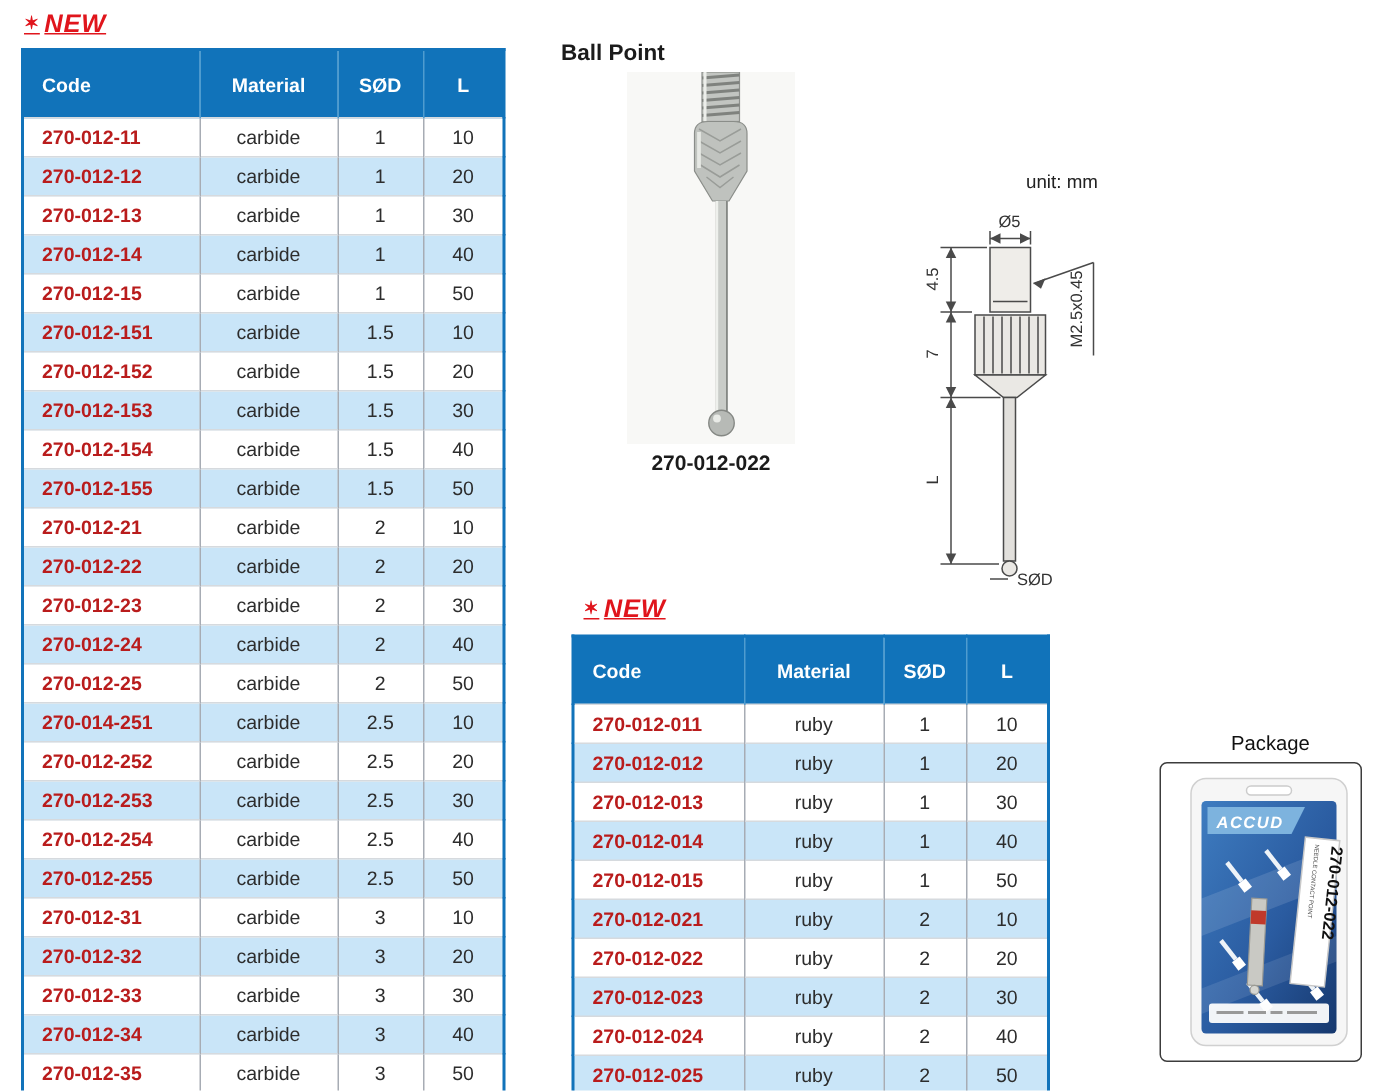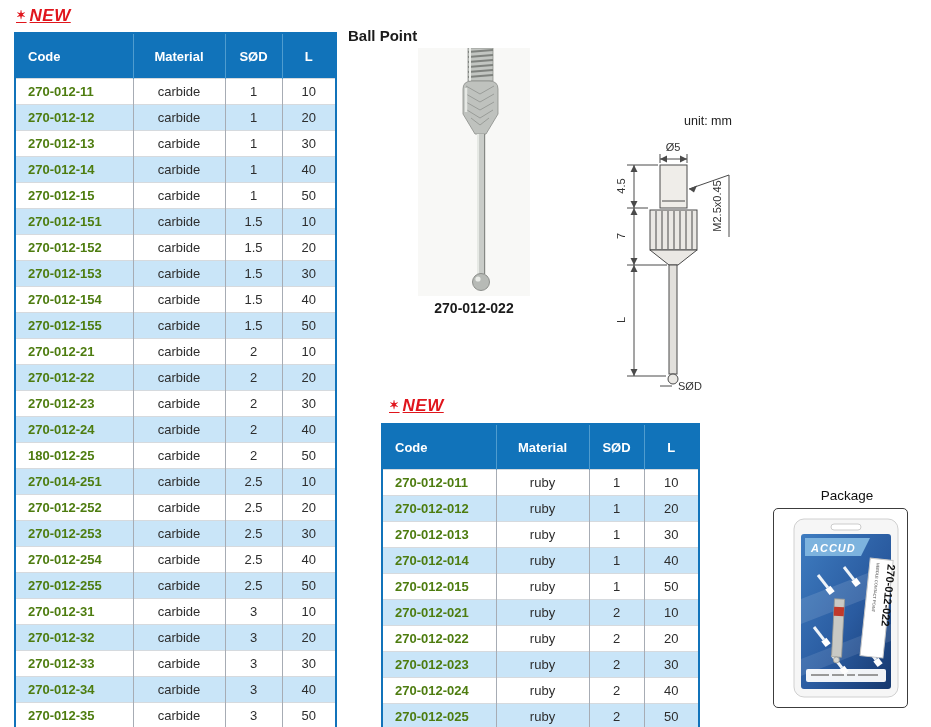--- a/index.html
+++ b/index.html
@@ -11,21 +11,21 @@
   .new-tag{color:#e0151c;font-weight:bold;font-style:italic;font-size:17px;letter-spacing:.5px;text-decoration:underline;}
   .new-tag .new-star{font-style:normal;font-size:12px;margin-right:3px;vertical-align:2px;}
 
   
   table.spec{border-collapse:collapse;table-layout:fixed;border:2px solid #1173ba;background:#fff;}
   table.spec th{background:#1173ba;color:#ffffff;font-size:13px;font-weight:bold;
                 height:24px;padding:10px;text-align:center;border-left:1px solid #4f9ccf;}
   table.spec th:first-child{border-left:none;text-align:left;padding-left:12px;}
   table.spec td{font-size:13px;color:#2d2d2d;text-align:center;height:25px;padding:0;
                 border-left:1px solid #a7acb4;border-top:1px solid #d6dade;background:#ffffff;}
-  table.spec td:first-child{border-left:none;font-weight:bold;color:#4d7c0f;text-align:left;padding-left:12px;}
+  table.spec td:first-child{border-left:none;font-weight:bold;color:#b91c1c;text-align:left;padding-left:12px;}
   table.spec tr.alt td{background:#c9e5f8;}
 
   .section-title{font-size:15px;font-weight:bold;color:#1b1b1b;}
   .caption{font-size:14px;font-weight:bold;color:#1b1b1b;text-align:center;}
   .unit-label{font-size:12.5px;color:#222;}
   .pkg-title{font-size:13.5px;color:#111;text-align:center;}
   .pkg-box{width:135px;height:200px;border:1.5px solid #3c3c3c;border-radius:5px;background:#fff;box-sizing:border-box;}
 
   svg text{font-family:"Liberation Sans", sans-serif;}
 </style>
@@ -145,21 +145,21 @@
         </tr>
 
         <tr class="alt">
           <td>270-012-24</td>
           <td>carbide</td>
           <td>2</td>
           <td>40</td>
         </tr>
 
         <tr>
-          <td>180-012-25</td>
+          <td>270-012-25</td>
           <td>carbide</td>
           <td>2</td>
           <td>50</td>
         </tr>
 
         <tr class="alt">
           <td>270-014-251</td>
           <td>carbide</td>
           <td>2.5</td>
           <td>10</td>
@@ -223,21 +223,21 @@
 
         <tr>
           <td>270-012-35</td>
           <td>carbide</td>
           <td>3</td>
           <td>50</td>
         </tr>
       </tbody>
   </table>
 
-  <div class="abs section-title" style="left:348px;top:27px">Ball Point</div>
+  <div class="abs section-title" style="left:374px;top:27px">Ball Point</div>
 
   <svg class="abs" style="left:412px;top:48px" width="124" height="250" viewBox="0 0 124 250">
     <rect x="6" y="0" width="112" height="248" fill="#f8f8f6"></rect>
 
     <rect x="56" y="0" width="25" height="33" fill="#c2c5c1" stroke="#8e918d" stroke-width="0.8"></rect>
     <g stroke="#7f827e" stroke-width="2">
       <line x1="56" y1="4" x2="81" y2="2"></line>
         <line x1="56" y1="9" x2="81" y2="7"></line>
       <line x1="56" y1="14" x2="81" y2="12"></line>
         <line x1="56" y1="19" x2="81" y2="17"></line>

